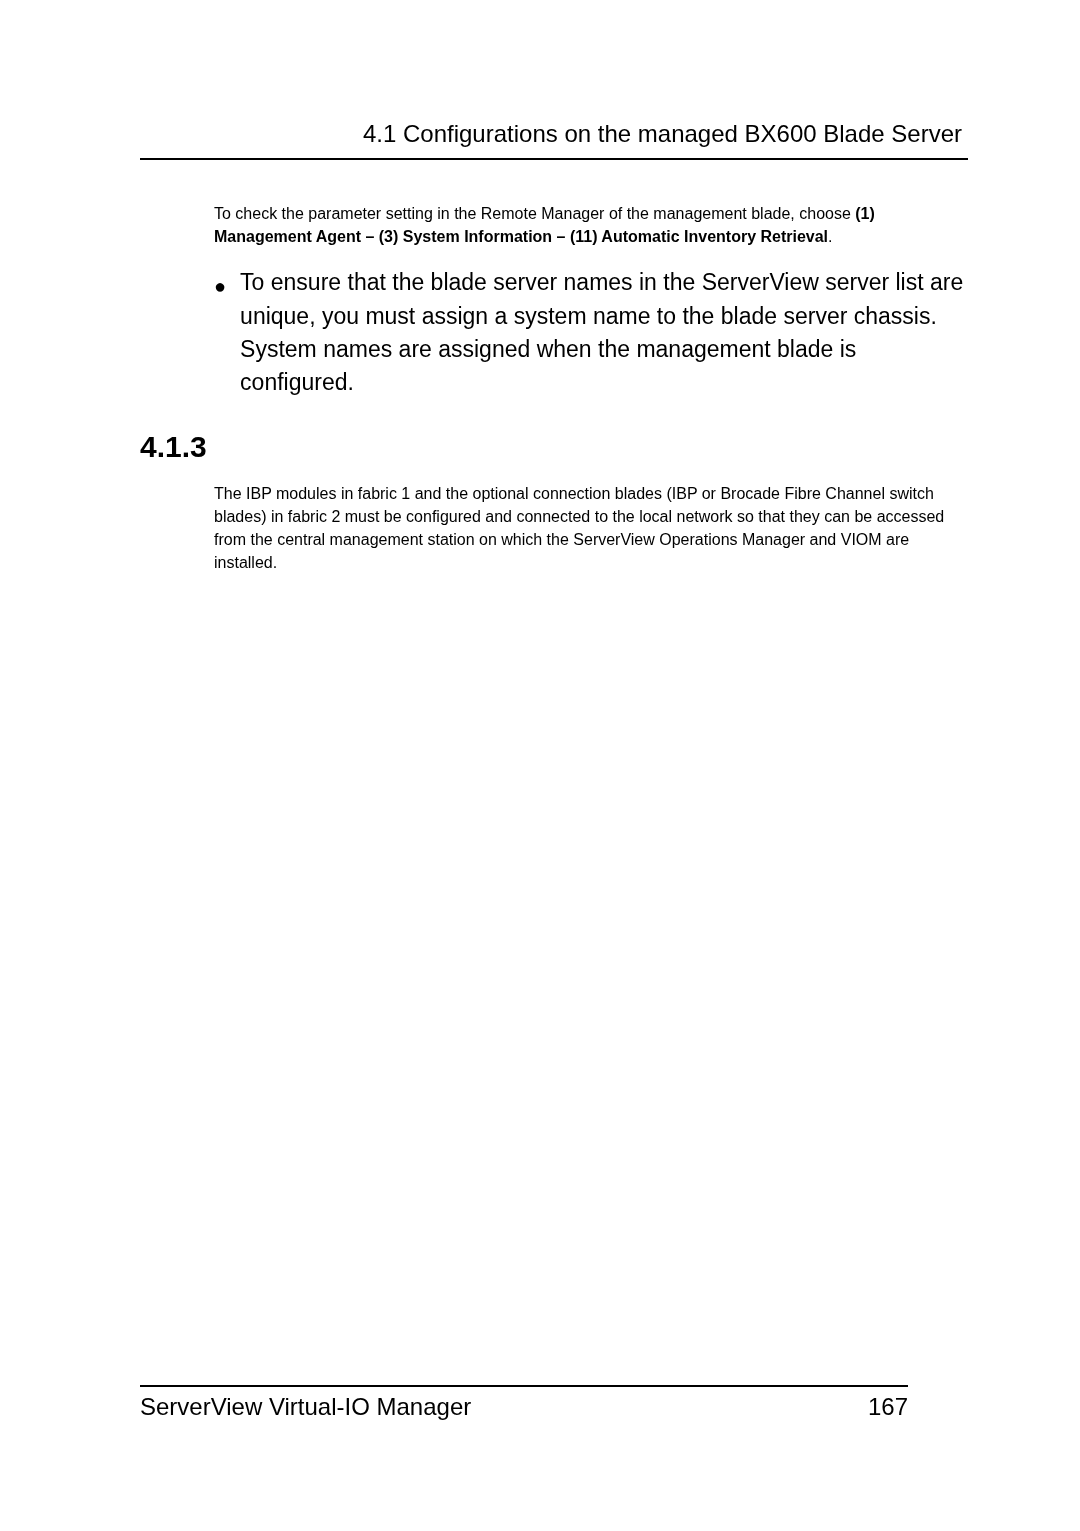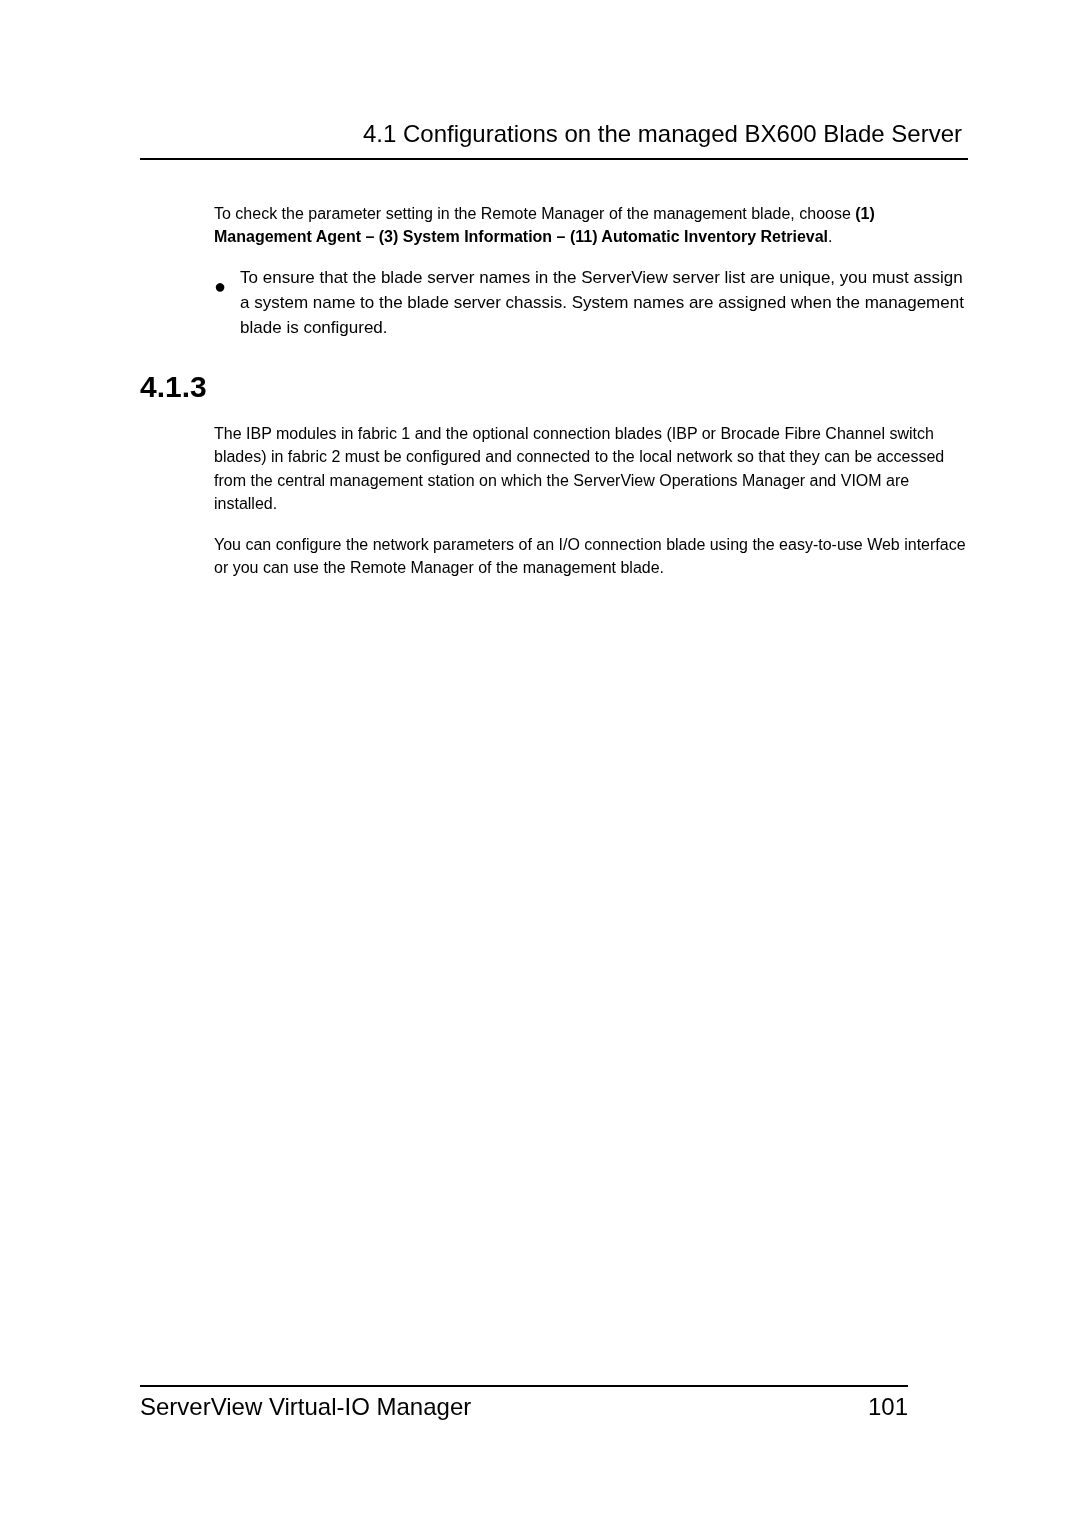--- a/index.html
+++ b/index.html
@@ -38,21 +38,21 @@
     display: flex;
     gap: 14px;
     margin-bottom: 30px;
   }
   .bullet-dot {
     font-size: 20px;
     line-height: 1.6;
     padding-top: 4px;
   }
   .bullet-text {
-    font-size: 17px;
+    font-size: 23px;
     line-height: 1.45;
   }
   .section-row {
     display: flex;
     align-items: flex-start;
     gap: 12px;
     margin-bottom: 18px;
   }
   .section-num {
     font-size: 30px;
@@ -101,24 +101,23 @@
     </div>
 
   </div>
 
   <div class="section-row">
     <div class="section-num">4.1.3</div>
   </div>
 
   <div class="body-block">
     <p class="para">The IBP modules in fabric 1 and the optional connection blades (IBP or Brocade Fibre Channel switch blades) in fabric 2 must be configured and connected to the local network so that they can be accessed from the central management station on which the ServerView Operations Manager and VIOM are installed.</p>
-    <p class="para">You can configure the network parameters of an I/O connection blade using the easy-to-use Web interface or you can use the Remote Manager of the management blade.</p>
   </div>
 
   <div class="footer">
     <hr class="foot-rule">
     <div class="foot-row">
       <span>ServerView Virtual-IO Manager</span>
-      <span>101</span>
+      <span>167</span>
     </div>
   </div>
 
 </div>
 
 </body></html>

